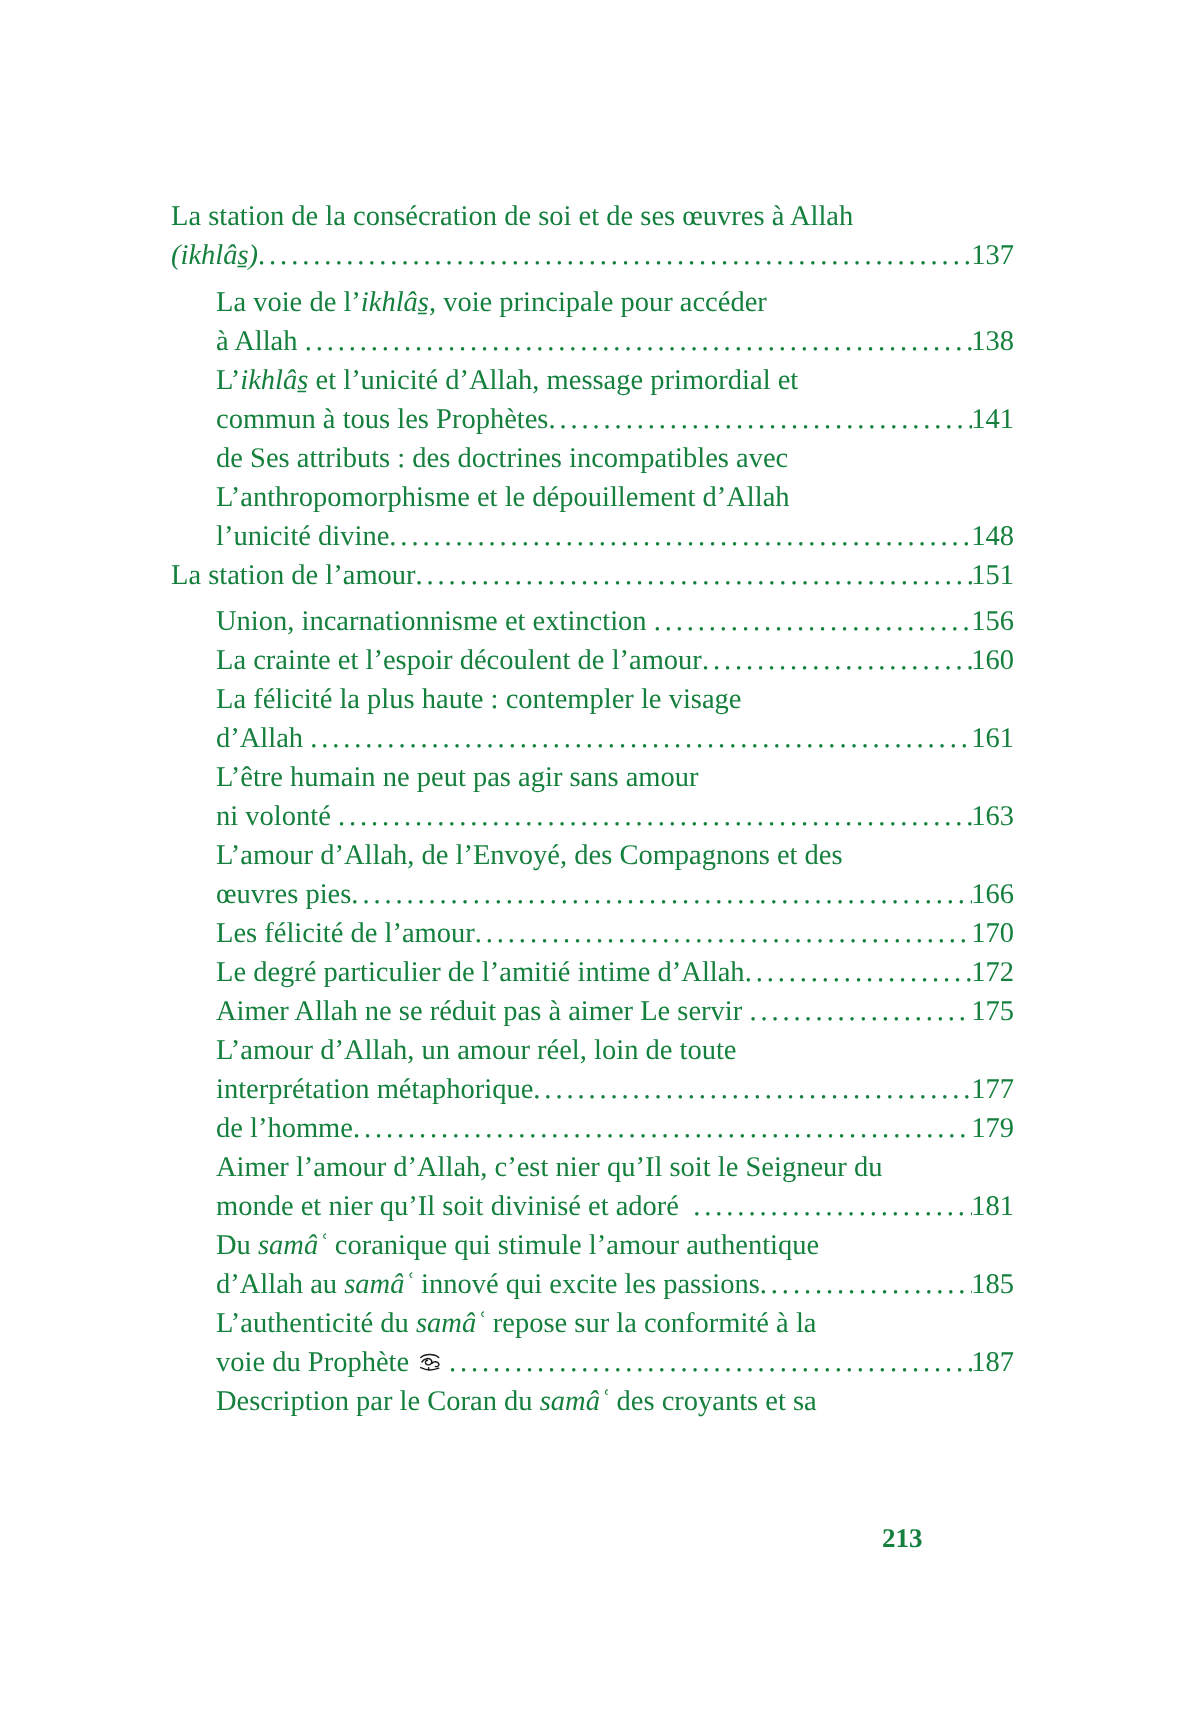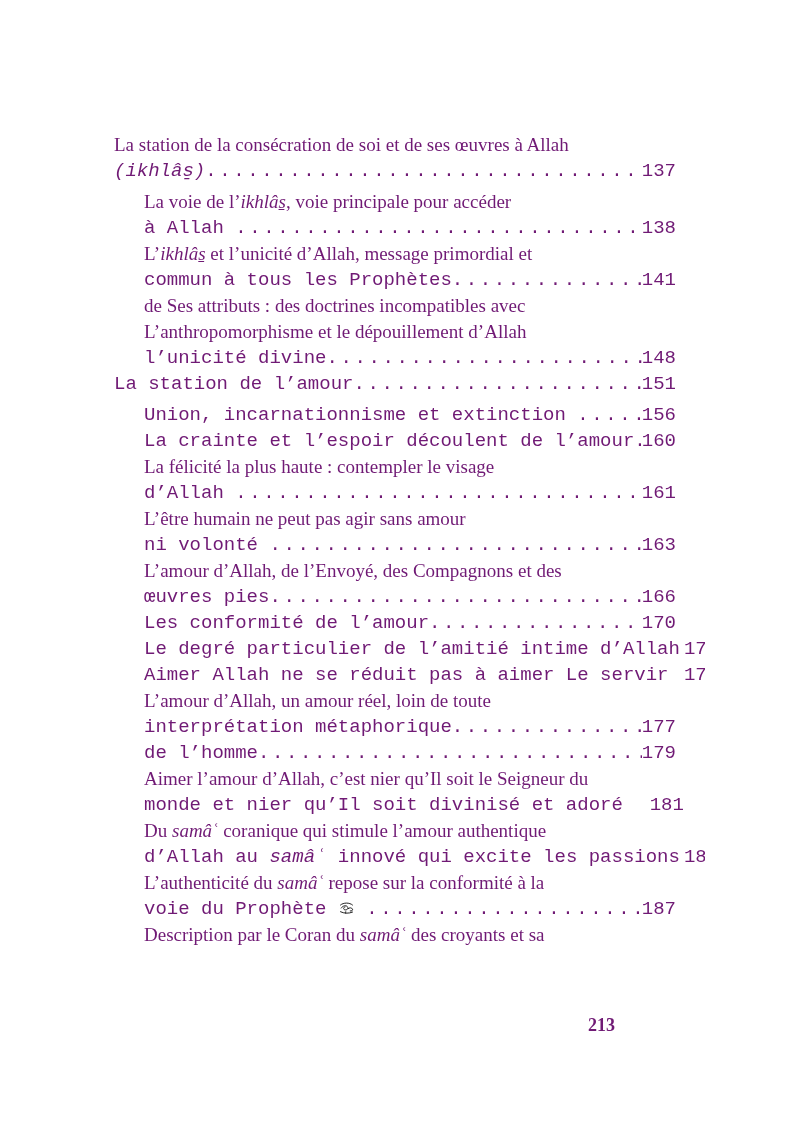--- a/index.html
+++ b/index.html
@@ -4,37 +4,36 @@
 <style>
   * { box-sizing: border-box; }
   html, body { margin: 0; padding: 0; background: #ffffff; }
   .page {
     position: relative;
     width: 705px;
     height: 1143px;
     background: #ffffff;
     overflow: hidden;
     font-family: "Liberation Serif", "DejaVu Serif", serif;
-    color: #701a75;
+    color: #15803d;
   }
   .toc {
     position: absolute;
     left: 114px;
     top: 132px;
     width: 562px;
     font-size: 19px;
     line-height: 26px;
   }
   .entry.level0 { margin-bottom: 5px; }
   .entry.level1 { padding-left: 30px; }
   .line { white-space: pre; }
   .line.last {
     display: flex;
     align-items: center;
-    font-family: Liberation Mono, monospace;
   }
   .line-text { white-space: pre; flex: 0 0 auto; }
   .line-text i { font-style: italic; }
   .leader {
     flex: 1 1 auto;
     overflow: hidden;
     white-space: nowrap;
     min-width: 4px;
   }
   .leader::after {
@@ -94,21 +93,21 @@
       </div>
       <div class="entry level1">
         <div class="line"><span class="line-text"><span>L’être humain ne peut pas agir sans amour</span></span></div>
         <div class="line last"><span class="line-text"><span>ni volonté </span></span><span class="leader"></span><span class="pagenum">163</span></div>
       </div>
       <div class="entry level1">
         <div class="line"><span class="line-text"><span>L’amour d’Allah, de l’Envoyé, des Compagnons et des</span></span></div>
         <div class="line last"><span class="line-text"><span>œuvres pies</span></span><span class="leader"></span><span class="pagenum">166</span></div>
       </div>
       <div class="entry level1">
-        <div class="line last"><span class="line-text"><span>Les conformité de l’amour</span></span><span class="leader"></span><span class="pagenum">170</span></div>
+        <div class="line last"><span class="line-text"><span>Les félicité de l’amour</span></span><span class="leader"></span><span class="pagenum">170</span></div>
       </div>
       <div class="entry level1">
         <div class="line last"><span class="line-text"><span>Le degré particulier de l’amitié intime d’Allah</span></span><span class="leader"></span><span class="pagenum">172</span></div>
       </div>
       <div class="entry level1">
         <div class="line last"><span class="line-text"><span>Aimer Allah ne se réduit pas à aimer Le servir </span></span><span class="leader"></span><span class="pagenum">175</span></div>
       </div>
       <div class="entry level1">
         <div class="line"><span class="line-text"><span>L’amour d’Allah, un amour réel, loin de toute</span></span></div>
         <div class="line last"><span class="line-text"><span>interprétation métaphorique</span></span><span class="leader"></span><span class="pagenum">177</span></div>

